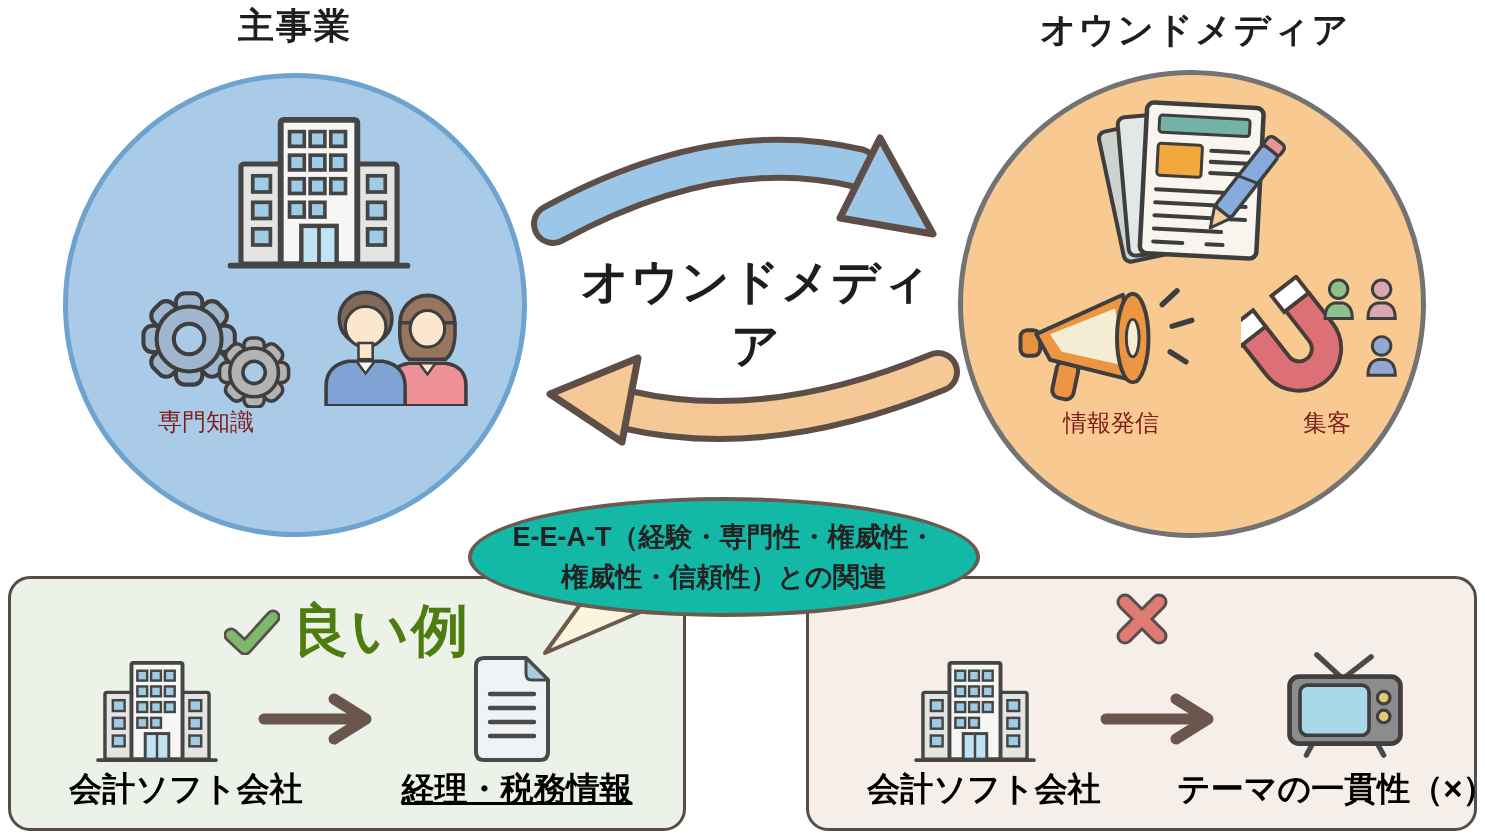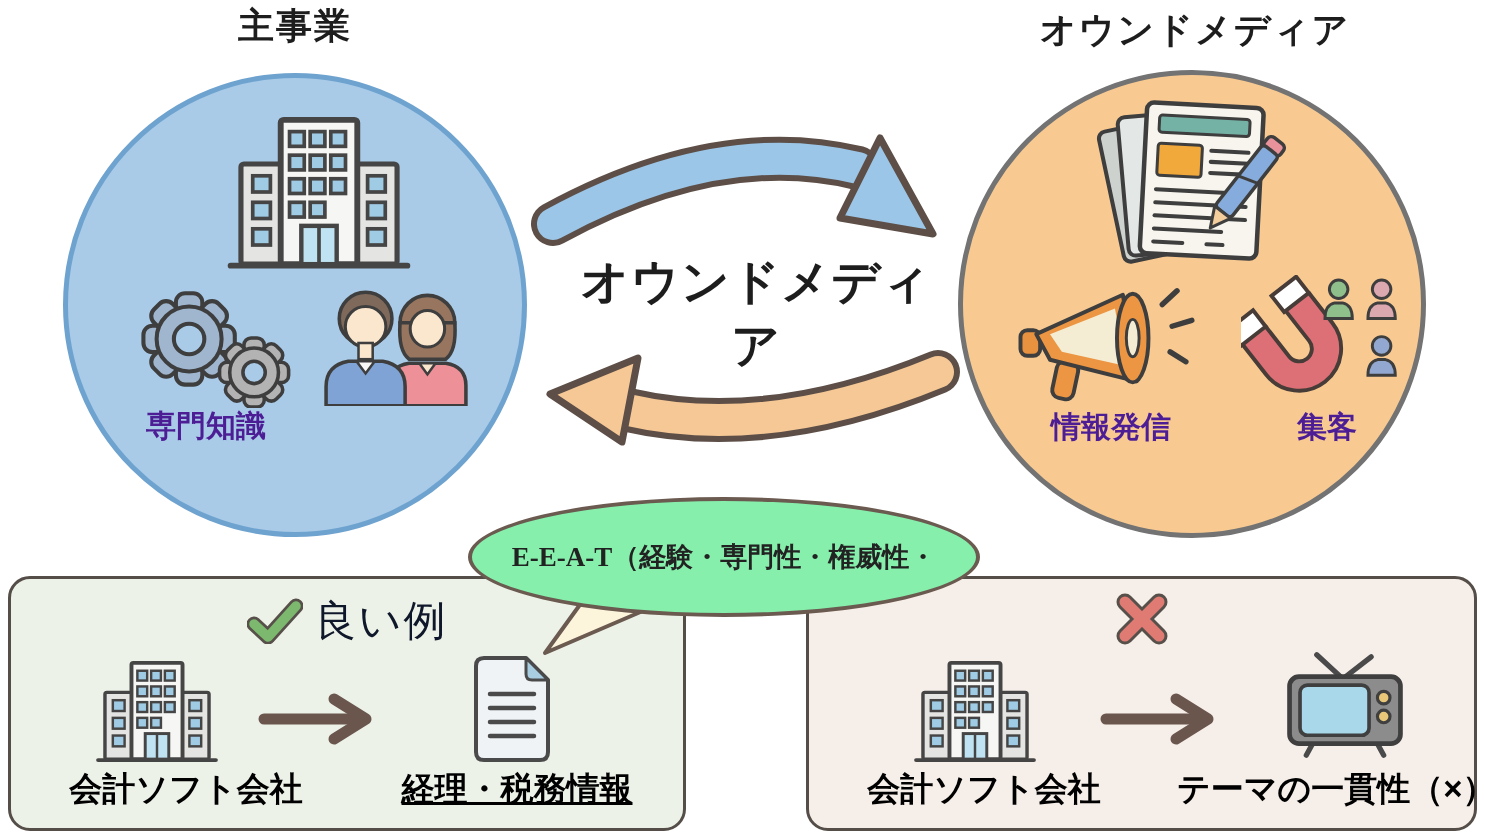--- a/index.html
+++ b/index.html
@@ -4,33 +4,33 @@
 <style>
   * { margin:0; padding:0; box-sizing:border-box; }
   body { width:1485px; height:839px; background:#fff;
          font-family:"Liberation Sans","DejaVu Sans",sans-serif; }
   #canvas { position:relative; width:1485px; height:839px; background:#ffffff; overflow:hidden; }
   .abs { position:absolute; }
   .title { font-weight:900; color:#1d1d1d; text-align:center; letter-spacing:2px; }
   .circle { position:absolute; border-radius:50%; }
   .circle-blue { left:63px; top:73px; width:464px; height:464px; background:#a9cbe8; border:5px solid #6fa3cf; }
   .circle-orange { left:958px; top:70px; width:468px; height:468px; background:#f8ca92; border:5px solid #737373; }
-  .circle-label { position:absolute; font-size:30px; font-weight:700; color:#4c1d95; text-align:center; }
+  .circle-label { position:absolute; font-size:24px; font-weight:400; color:#7f1d1d; text-align:center; }
   .center-label { font-size:48px; font-weight:900; color:#1d1d1d; text-align:center; letter-spacing:1px; }
-  .bubble { position:absolute; left:468px; top:497px; width:512px; height:120px; background:#86efac;
+  .bubble { position:absolute; left:468px; top:497px; width:512px; height:120px; background:#14b8a6;
             border:4px solid #6b5a50; border-radius:50%; z-index:5;
-            display:flex; flex-direction:column; justify-content:center; align-items:center;font-family:Liberation Serif, serif; }
+            display:flex; flex-direction:column; justify-content:center; align-items:center; }
   .bubble div { font-size:27px; font-weight:800; color:#222; line-height:1.5; white-space:nowrap; }
   .bubble-tail { z-index:4; }
   .panel { position:absolute; top:576px; height:255px; border:3px solid #554e48; border-radius:22px; z-index:1; }
   .panel-good { left:8px; width:678px; background:#edf2e9; }
   .panel-bad  { left:806px; width:671px; background:#f6eee8; }
   .panel-header { position:absolute; left:0; top:14px; width:100%; display:flex; justify-content:center;
                   align-items:center; gap:12px; }
-  .panel-header span { font-size:42px; font-weight:400; color:#0f172a; letter-spacing:2px; }
+  .panel-header span { font-size:57px; font-weight:700; color:#4d7c0f; letter-spacing:2px; }
   .panel-label { position:absolute; top:188px; font-size:33px; font-weight:900; color:#000000; text-align:center; white-space:nowrap; }
   svg { display:block; }
 </style>
 </head>
 <body>
 
 <div id="canvas">
 
   <svg width="0" height="0" style="position:absolute" aria-hidden="true">
     <defs>
@@ -196,20 +196,21 @@
     <path d="M410,42 Q240,112 100,80" fill="none" stroke="#5d4f47" stroke-width="44" stroke-linecap="round"></path>
     <path d="M410,42 Q240,112 100,80" fill="none" stroke="#f6c896" stroke-width="32" stroke-linecap="round"></path>
     <polygon points="22,64 110,28 94,112" fill="#f6c896" stroke="#5d4f47" stroke-width="7" stroke-linejoin="round"></polygon>
   </svg>
 
   <svg class="abs bubble-tail" style="left:530px; top:565px;" width="170" height="95" viewBox="0 0 170 95">
     <polygon points="15,88 70,12 150,30" fill="#fcf5dc" stroke="#6b5a50" stroke-width="4" stroke-linejoin="round"></polygon>
   </svg>
   <div class="bubble">
     <div>E-E-A-T（経験・専門性・権威性・</div>
+    <div>権威性・信頼性）との関連</div>
   </div>
 
   <div class="panel panel-good">
     <div class="panel-header">
       <svg width="56" height="46" viewBox="0 0 56 46">
         <path d="M7,26 L21,39 L49,8" fill="none" stroke="#57504a" stroke-width="15" stroke-linecap="round" stroke-linejoin="round"></path>
         <path d="M7,26 L21,39 L49,8" fill="none" stroke="#7cb96e" stroke-width="9.5" stroke-linecap="round" stroke-linejoin="round"></path>
       </svg>
       <span>良い例</span>
     </div>

